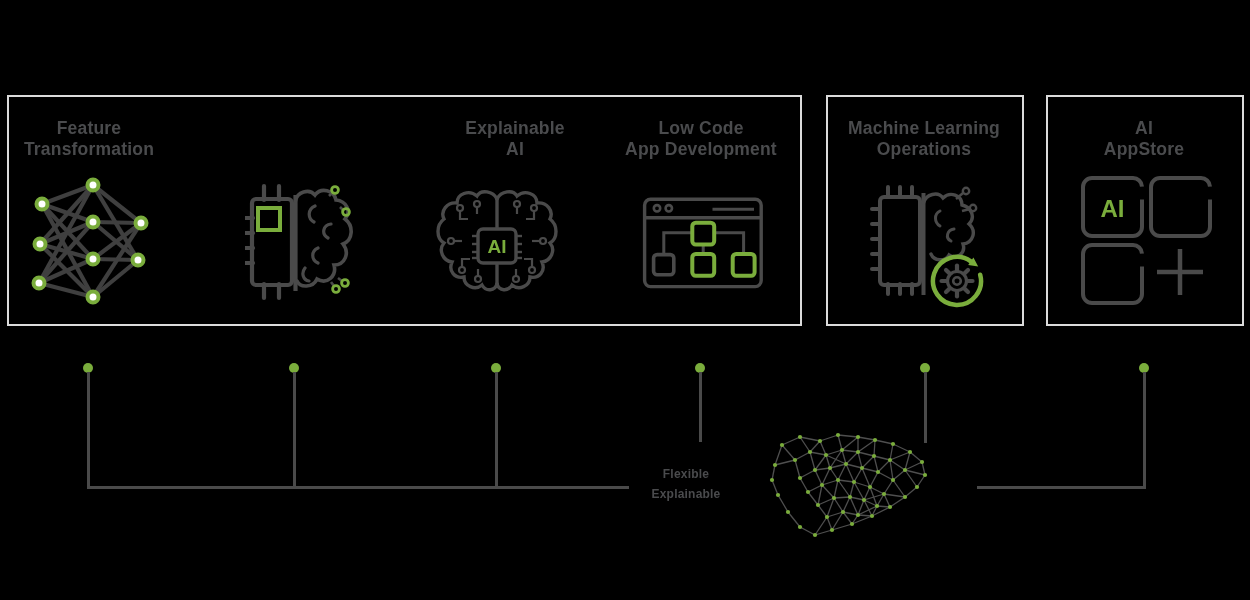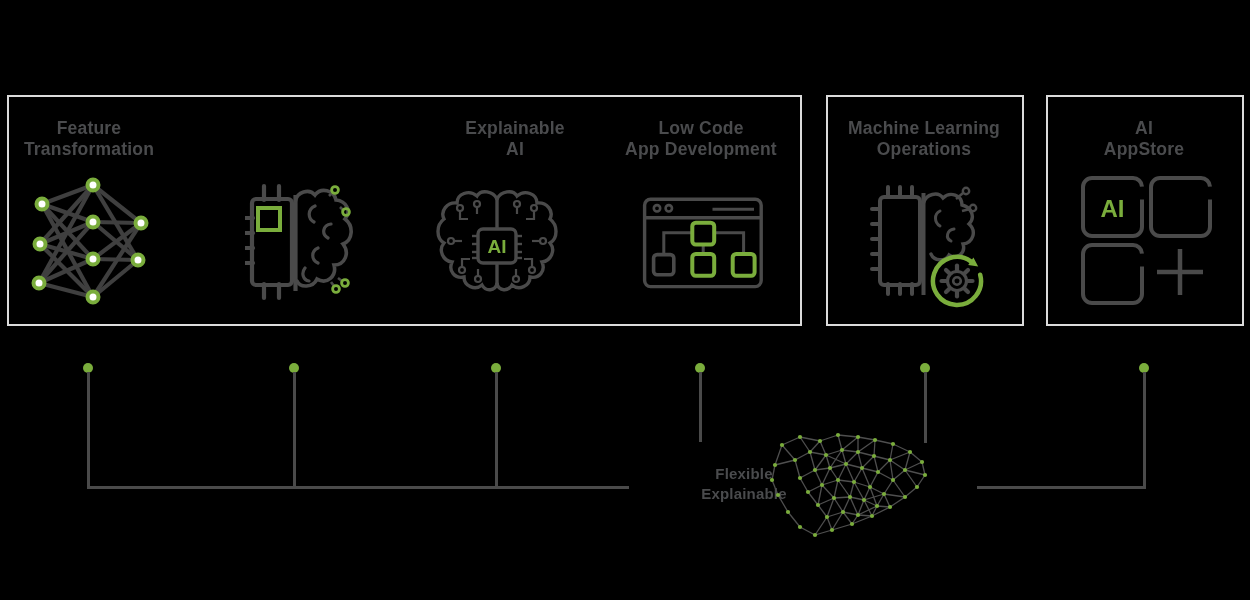--- a/index.html
+++ b/index.html
@@ -4,22 +4,22 @@
 <style>
   html,body{margin:0;padding:0;background:#000;}
   .canvas{position:relative;width:1250px;height:600px;background:#000;overflow:hidden;
           font-family:"Liberation Sans",sans-serif;text-decoration:underline;}
   .panel{position:absolute;top:95px;height:231px;border:2.5px solid #DBDBDB;box-sizing:border-box;background:transparent;}
   #panel-core{left:7px;width:795px;}
   #panel-mlops{left:826px;width:198px;}
   #panel-appstore{left:1046px;width:198px;}
   .lbl{position:absolute;top:118px;width:190px;text-align:center;
        font-size:17.5px;line-height:21px;font-weight:700;color:#4A4B4D;letter-spacing:.2px;}
-  .footer-lbl{position:absolute;top:464px;left:644px;width:200px;text-align:center;
-       font-size:15px;line-height:20px;font-weight:700;color:#4A4B4D;letter-spacing:.2px;}
+  .footer-lbl{position:absolute;top:464px;left:586px;width:200px;text-align:center;
+       font-size:12px;line-height:20px;font-weight:700;color:#4A4B4D;letter-spacing:.2px;}
   .icon{position:absolute;}
   .dot{position:absolute;width:10px;height:10px;border-radius:50%;background:#7AAD3C;top:363px;}
   .vline{position:absolute;width:3px;background:#4A4A4A;}
   .hline{position:absolute;height:3px;background:#4A4A4A;top:486px;}
   svg{display:block;}
   .g-stroke{stroke:#4A4A4A;fill:none;}
   .green-stroke{stroke:#7AAD3C;fill:none;}
   text.ai{fill:#7AAD3C;font-family:"Liberation Sans",sans-serif;font-weight:700;}
 </style>
 </head>

